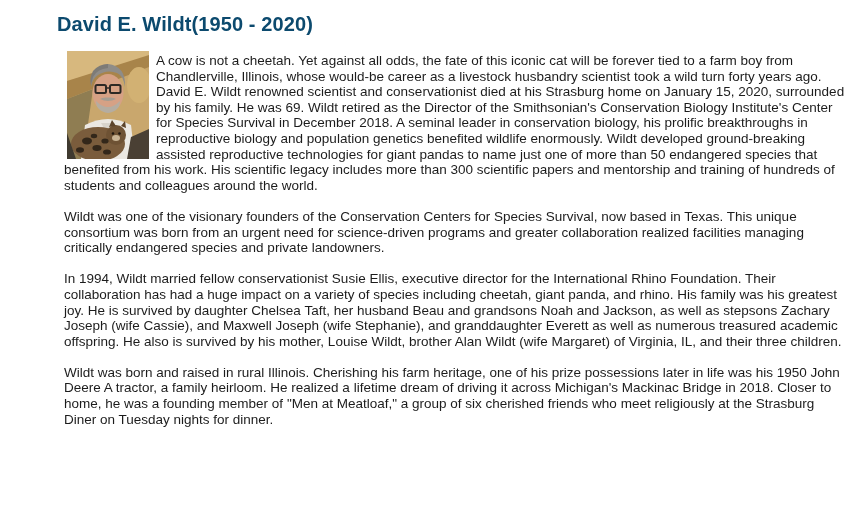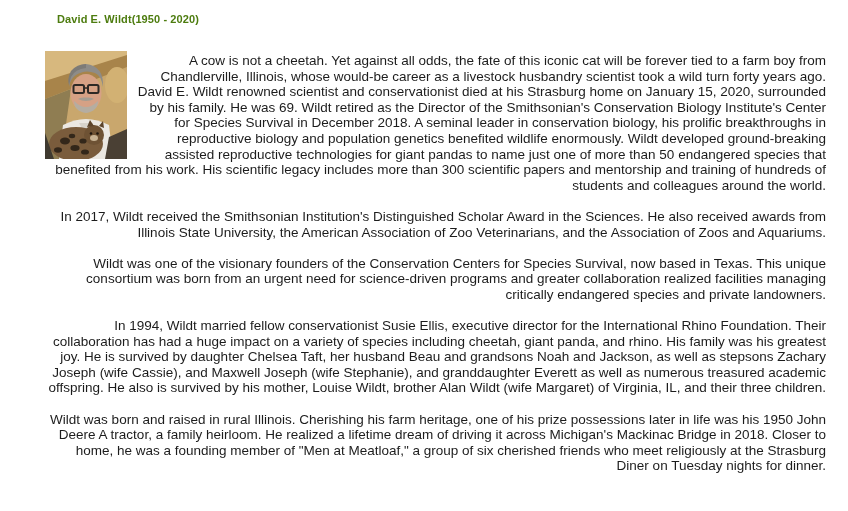--- a/index.html
+++ b/index.html
@@ -14,33 +14,33 @@
     background: #ffffff;
     overflow: hidden;
     font-family: "Liberation Sans", "DejaVu Sans", sans-serif;
     color: #1c1c1c;
   }
   .title {
     position: absolute;
     top: 13px;
     left: 57px;
     margin: 0;
-    font-size: 11px;
+    font-size: 20px;
     font-weight: bold;
     letter-spacing: 0.1px;
-    color: #4d7c0f;
+    color: #0c4a6e;
   }
   .body-text {
     position: absolute;
     top: 53px;
-    left: 42px;
+    left: 64px;
     width: 784px;
     font-size: 13.5px;
     line-height: 15.6px;
-    text-align: right;
+    text-align: left;
   }
   .para {
     margin: 0 0 15.6px 0;
   }
   .photo-frame {
     float: left;
     width: 82px;
     height: 108px;
     margin: -2px 7px 0 3px;
     display: block;
@@ -97,21 +97,20 @@
           <ellipse cx="38" cy="90" rx="3.6" ry="2.6" fill="#33271a"></ellipse>
           <ellipse cx="27" cy="85" rx="3.2" ry="2.2" fill="#33271a"></ellipse>
           <ellipse cx="40" cy="101" rx="4" ry="2.6" fill="#33271a"></ellipse>
 
           <polygon points="0,82 9,108 0,108" fill="#3f3a30"></polygon>
           <polygon points="64,86 82,78 82,108 60,108" fill="#4a4034"></polygon>
         </svg>
       </span><span>A cow is not a cheetah. Yet against all odds, the fate of this iconic cat will be forever tied to a farm boy from Chandlerville, Illinois, whose would-be career as a livestock husbandry scientist took a wild turn forty years ago. David E. Wildt renowned scientist and conservationist died at his Strasburg home on January 15, 2020, surrounded by his family. He was 69. Wildt retired as the Director of the Smithsonian's Conservation Biology Institute's Center for Species Survival in December 2018. A seminal leader in conservation biology, his prolific breakthroughs in reproductive biology and population genetics benefited wildlife enormously. Wildt developed ground-breaking assisted reproductive technologies for giant pandas to name just one of more than 50 endangered species that benefited from his work. His scientific legacy includes more than 300 scientific papers and mentorship and training of hundreds of students and colleagues around the world.</span>
     </p>
 
-    <p class="para">In 2017, Wildt received the Smithsonian Institution's Distinguished Scholar Award in the Sciences. He also received awards from Illinois State University, the American Association of Zoo Veterinarians, and the Association of Zoos and Aquariums.</p>
 
     <p class="para">Wildt was one of the visionary founders of the Conservation Centers for Species Survival, now based in Texas. This unique consortium was born from an urgent need for science-driven programs and greater collaboration realized facilities managing critically endangered species and private landowners.</p>
 
     <p class="para">In 1994, Wildt married fellow conservationist Susie Ellis, executive director for the International Rhino Foundation. Their collaboration has had a huge impact on a variety of species including cheetah, giant panda, and rhino. His family was his greatest joy. He is survived by daughter Chelsea Taft, her husband Beau and grandsons Noah and Jackson, as well as stepsons Zachary Joseph (wife Cassie), and Maxwell Joseph (wife Stephanie), and granddaughter Everett as well as numerous treasured academic offspring. He also is survived by his mother, Louise Wildt, brother Alan Wildt (wife Margaret) of Virginia, IL, and their three children.</p>
 
     <p class="para">Wildt was born and raised in rural Illinois. Cherishing his farm heritage, one of his prize possessions later in life was his 1950 John Deere A tractor, a family heirloom. He realized a lifetime dream of driving it across Michigan's Mackinac Bridge in 2018. Closer to home, he was a founding member of "Men at Meatloaf," a group of six cherished friends who meet religiously at the Strasburg Diner on Tuesday nights for dinner.</p>
 
   </div>
 </div>
 

